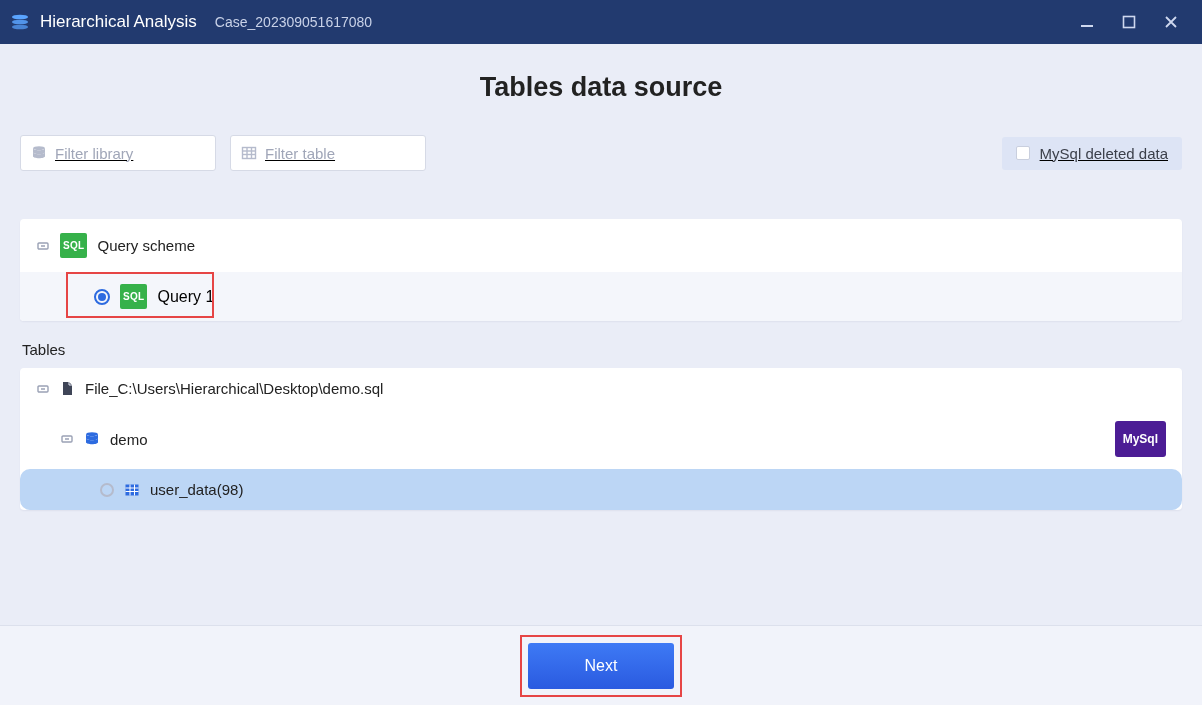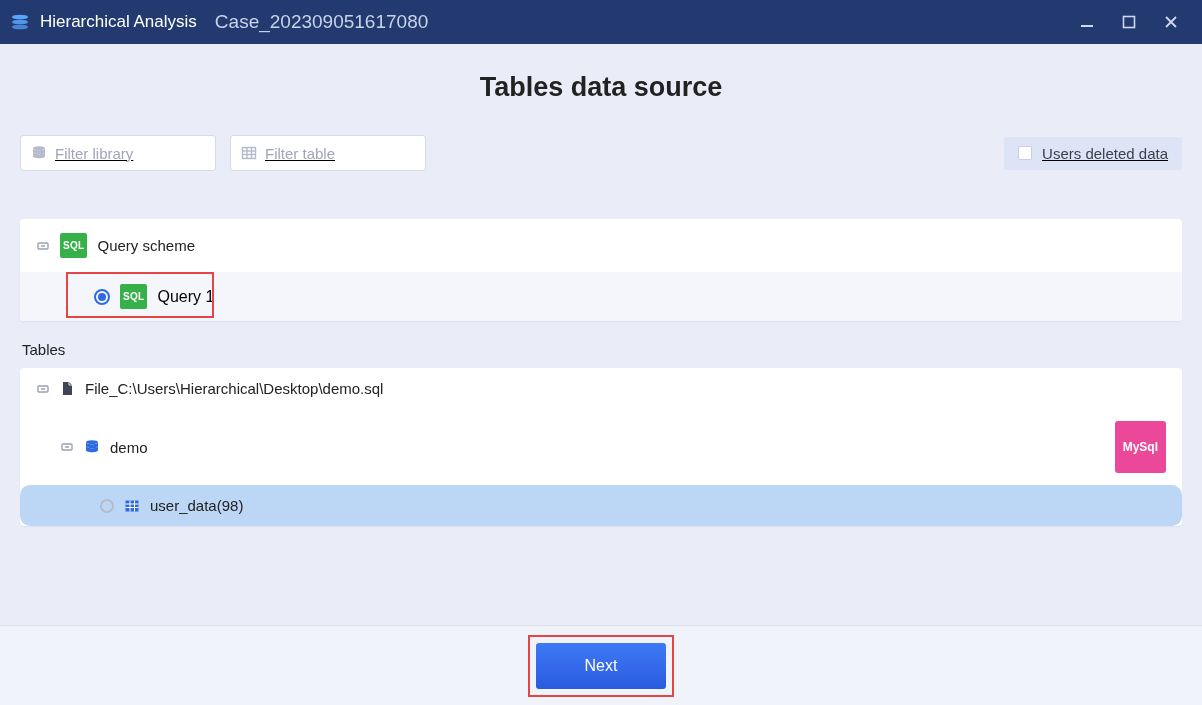--- a/index.html
+++ b/index.html
@@ -12,21 +12,21 @@
   display: flex;
   align-items: center;
   padding: 4px 10px;
   color: #fff;
 }
 .titlebar .app-icon {
   width: 20px; height: 20px; margin-right: 10px;
   display: flex; align-items: center; justify-content: center;
 }
 .titlebar .app-title { font-size: 17px; font-weight: 500; margin-right: 18px; }
-.titlebar .case-name { font-size: 19px; color: #c9d2e8; }
+.titlebar .case-name { font-size: 14px; color: #c9d2e8; }
 .titlebar .spacer { flex: 1; }
 .titlebar .win-btn {
   width: 42px; height: 44px; display: flex; align-items: center; justify-content: center;
   cursor: pointer;
 }
 
 
 .main { padding: 22px 20px 0 20px; height: calc(100% - 44px - 80px); overflow: auto; }
 .page-title { text-align: center; font-size: 27px; font-weight: 700; color: #222; margin: 6px 0 32px 0; }
 
@@ -86,22 +86,22 @@
 .section-label { font-size: 15px; font-weight: 400; color: #222; margin: 0 0 10px 2px; }
 
 .tables-panel { padding: 0; overflow: hidden; }
 .tree-row { display: flex; align-items: center; gap: 10px; padding: 12px 16px; font-size: 15px; color: #222; }
 .tree-row.level-0 { padding-left: 16px; }
 .tree-row.level-1 { padding-left: 40px; }
 .tree-row.level-2 { padding-left: 80px; border-radius: 10px; }
 .tree-row.selected { background: #bcd6f5; }
 .tree-row .right-badge {
   margin-left: auto;
-  background: #ec4899; color:#fff; font-size: 12px; font-weight:600;
-  padding: 19px 8px; border-radius: 3px;
+  background: #4c1d95; color:#fff; font-size: 12px; font-weight:600;
+  padding: 11px 8px; border-radius: 3px;
 }
 .collapse-icon { width: 14px; color: #7a8199; }
 .file-icon { color: #3a3f4e; }
 .db-icon { color: #2d6be0; }
 .table-icon { color: #2d6be0; }
 .radio-off {
   width: 14px; height: 14px; border: 2px solid #b5bbcc; border-radius: 50%;
 }
 
 
@@ -110,21 +110,21 @@
   height: 80px;
   border-top: 1px solid #dce0ec;
   background: #f1f3fa;
   display: flex; align-items: center; justify-content: center;
 }
 .next-wrap {
   border: 2px solid #e64545;
   padding: 6px;
 }
 .next-btn {
-  width: 130px; height: 46px;
+  width: 146px; height: 46px;
   background: linear-gradient(180deg, #3e7af5, #2a5ae0);
   color: #fff; font-size: 16px;
   border: none; border-radius: 3px; cursor: pointer;
 }
 
 svg { display: block; }
 </style>
 </head>
 <body>
 
@@ -184,21 +184,21 @@
               <line x1="6" y1="2.5" x2="6" y2="13.5"></line>
               <line x1="10.5" y1="2.5" x2="10.5" y2="13.5"></line>
             </g>
           </svg>
       </span>
       <input type="text" placeholder="Filter table" style="">
     </div>
     <span class="spacer"></span>
     <label class="filter-deleted">
       <span class="chk"></span>
-      <span>Users deleted data</span>
+      <span>MySql deleted data</span>
     </label>
   </div>
 
   <div class="panel scheme-panel">
     <div class="scheme-header">
       <span class="collapse-icon">
         <svg width="14" height="14" viewBox="0 0 14 14">
             <rect x="2" y="4" width="10" height="6" rx="1" fill="none" stroke="#9aa1b5" stroke-width="1.4"></rect>
             <line x1="5" y1="7" x2="9" y2="7" stroke="#9aa1b5" stroke-width="1.4"></line>
           </svg>

